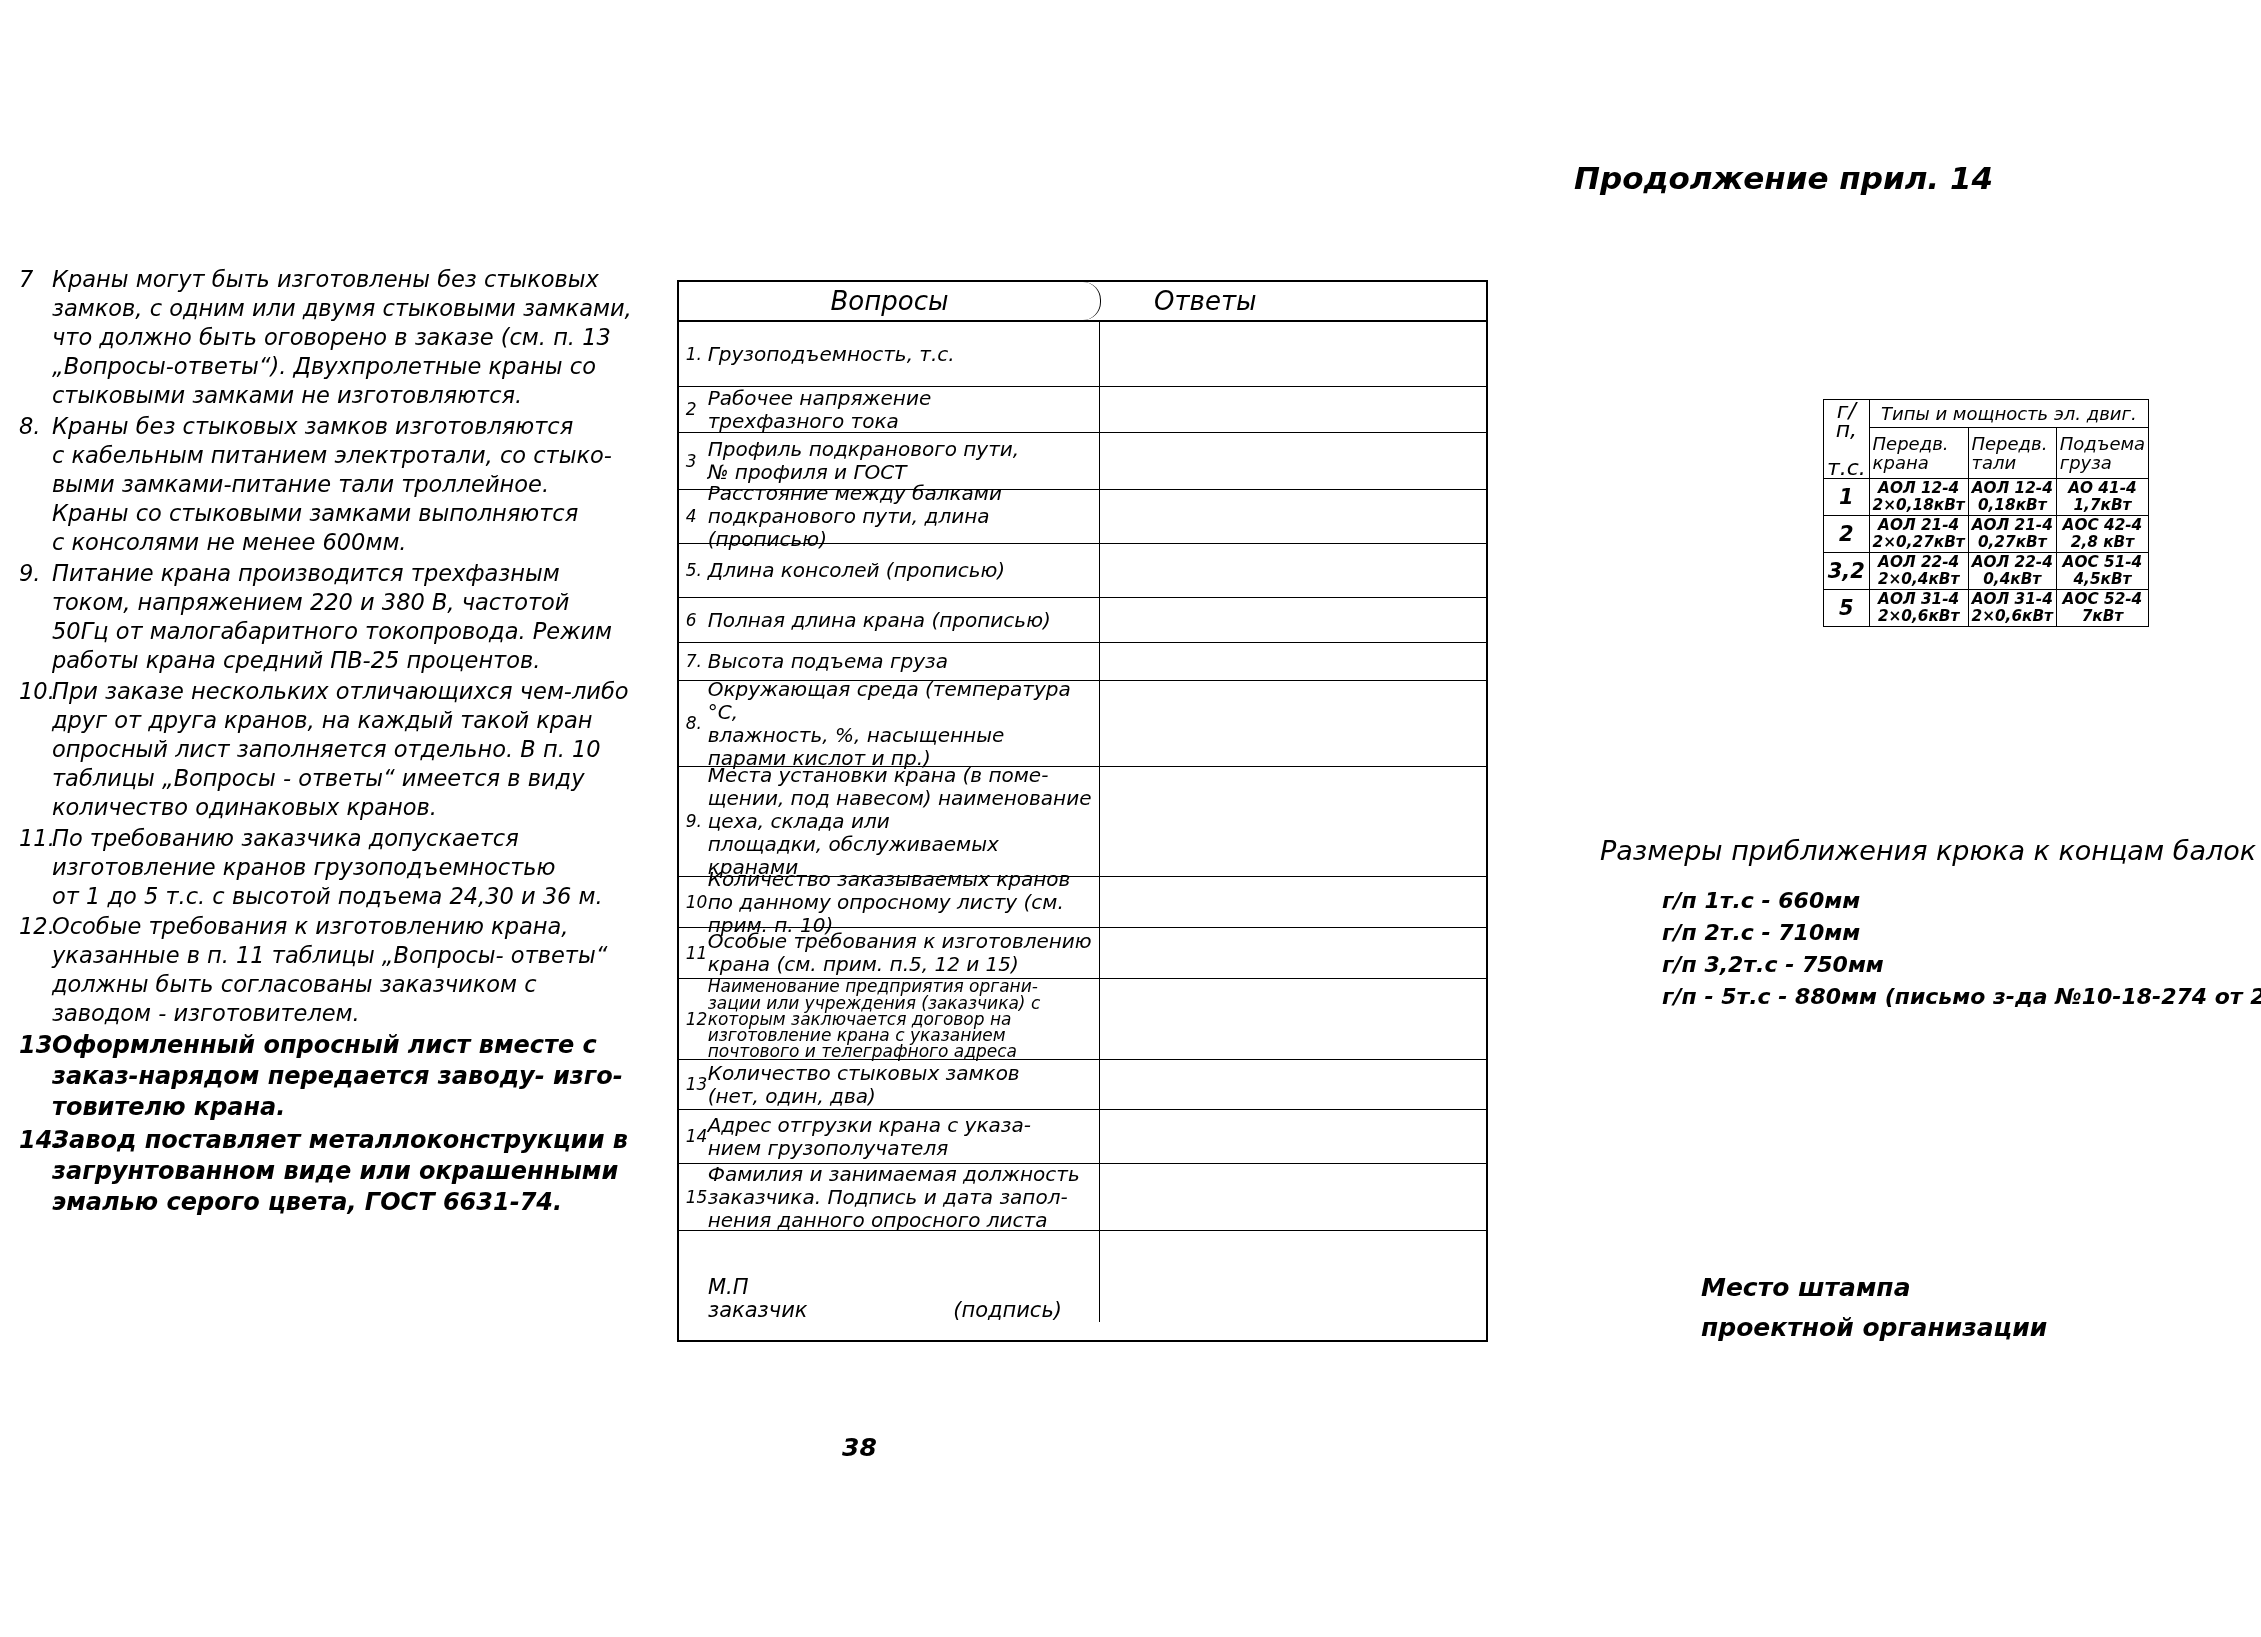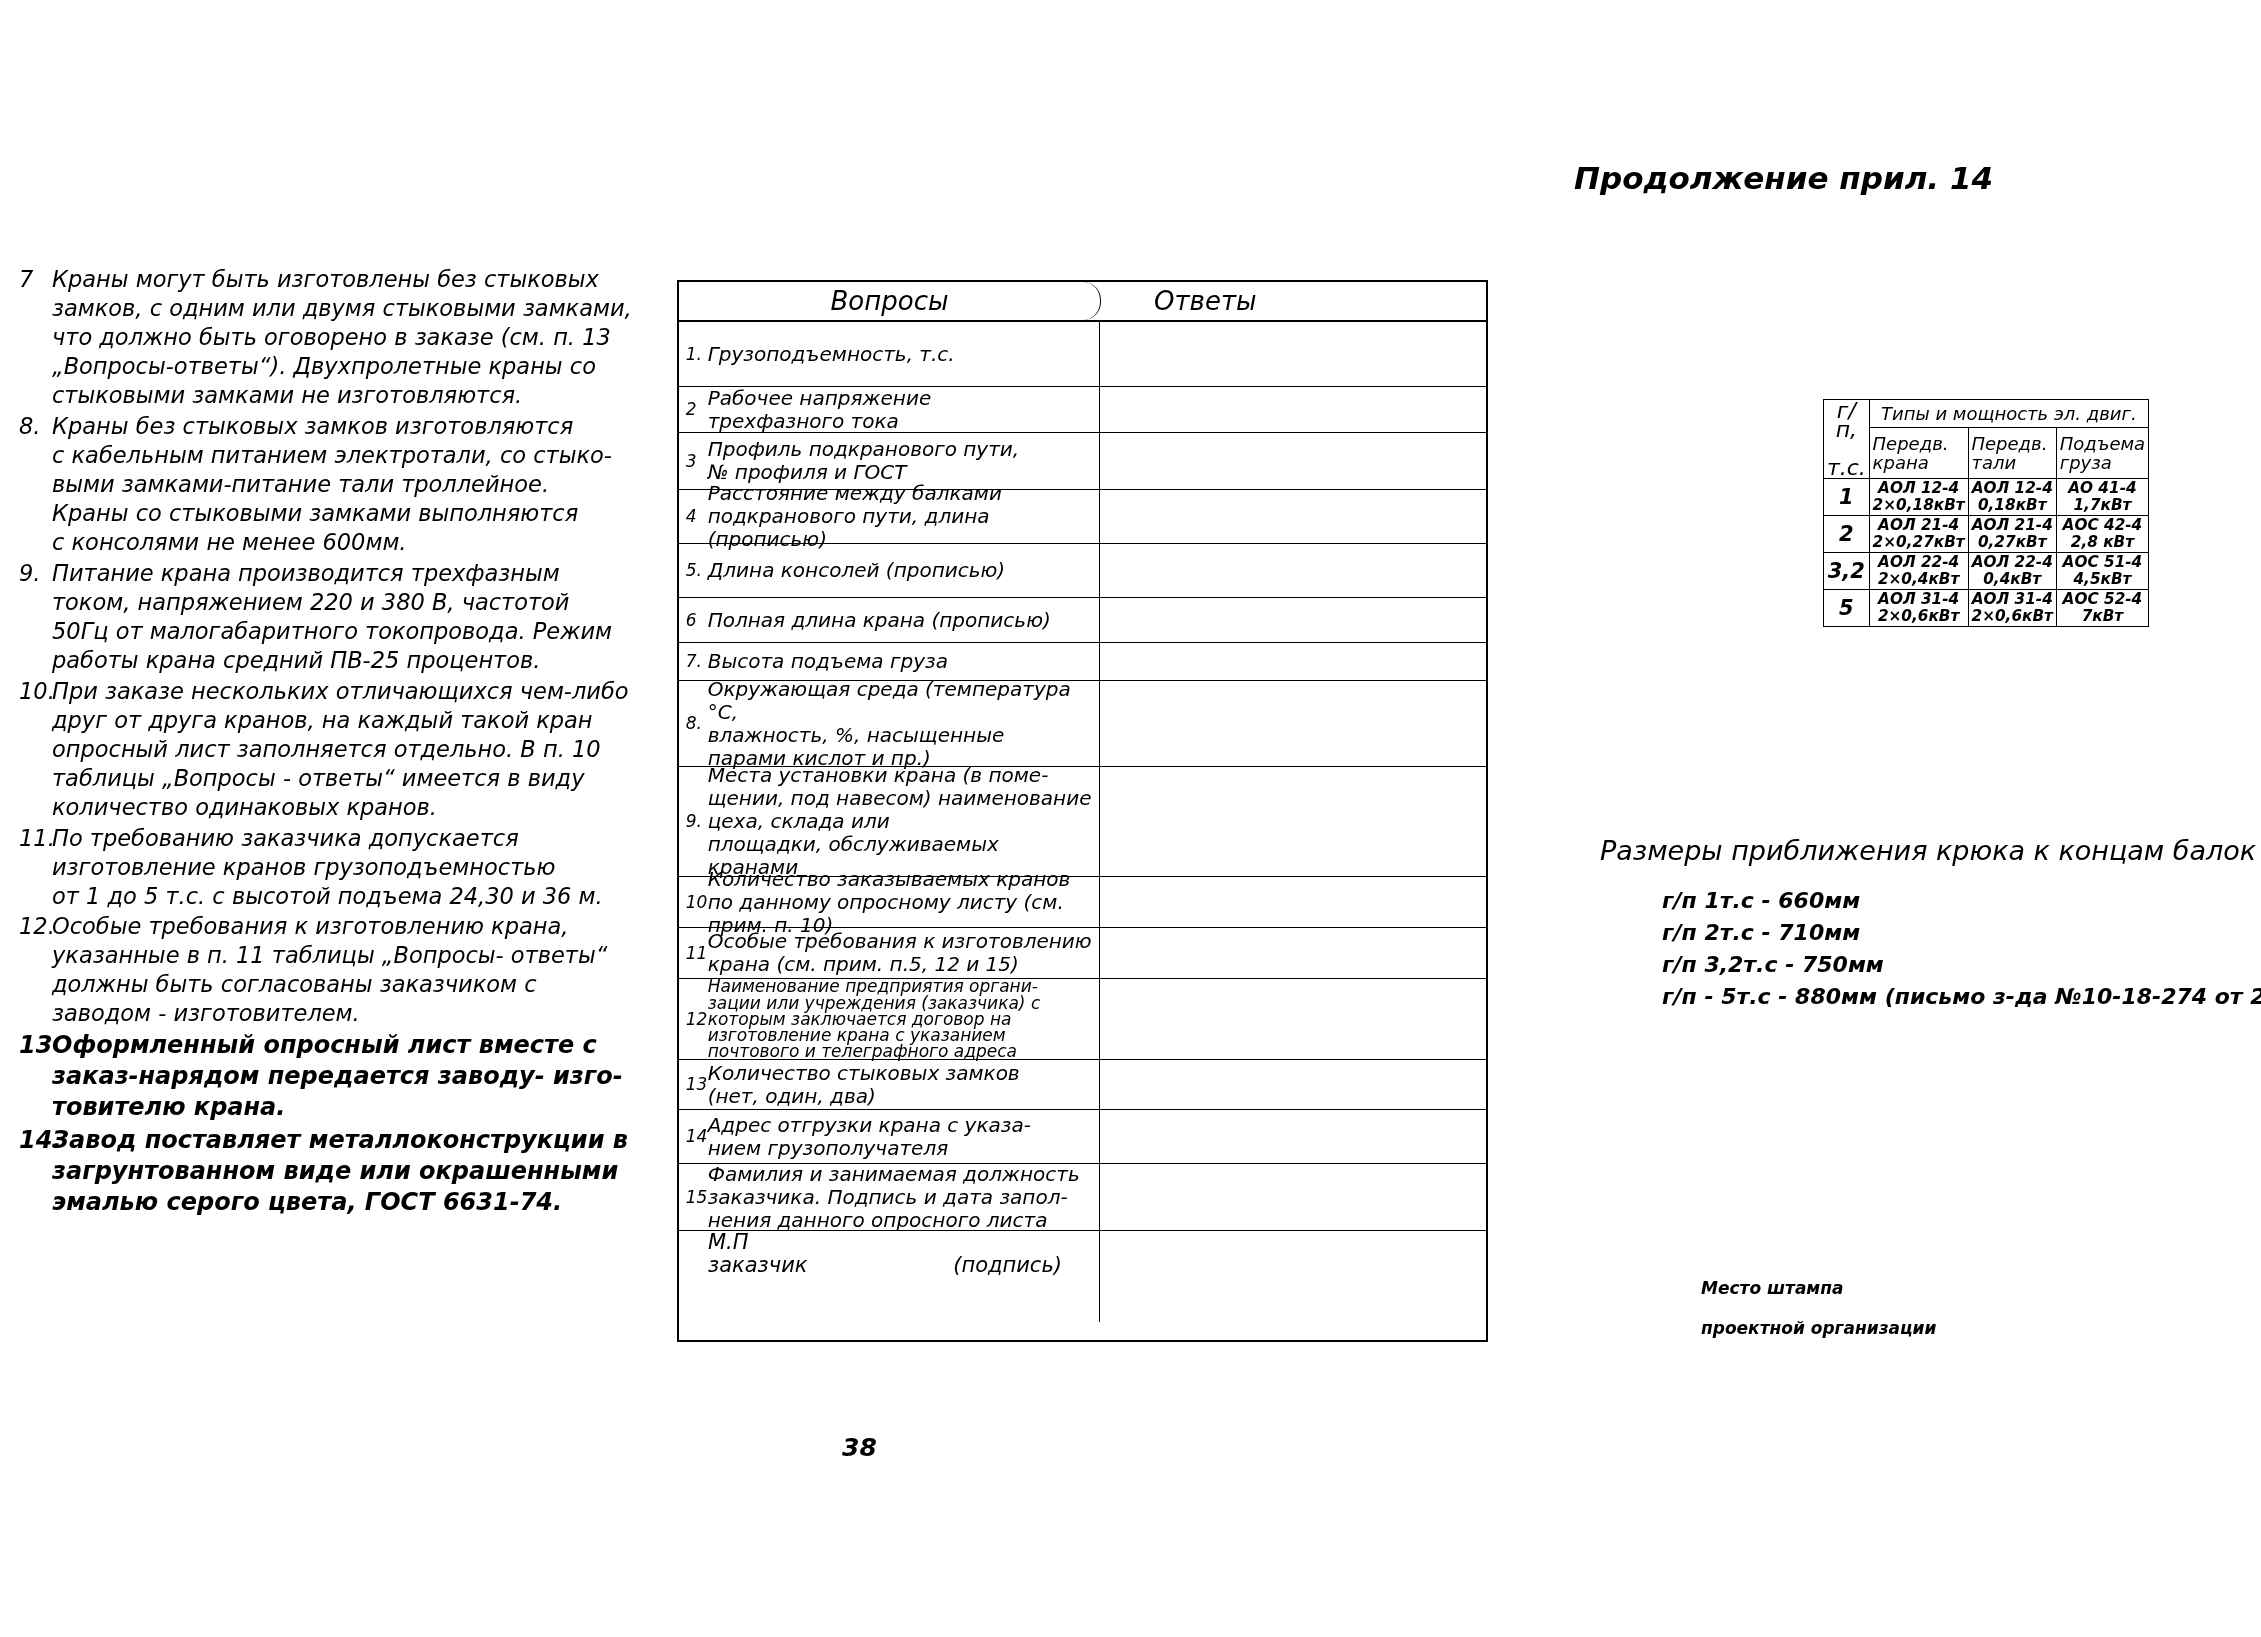--- a/index.html
+++ b/index.html
@@ -24,41 +24,41 @@
   #qa-table .hdr div { display:flex; align-items:center; font-size:26px;border-radius:18px; }
   #qa-table .hdr .q { width:421px; border-right:1.9px solid #000; justify-content:center; }
   #qa-table .hdr .a { flex:1; padding-left:53px; }
   .qa-row { display:flex; border-bottom:1.9px solid #000; box-sizing:border-box; }
   .qa-row:last-child { border-bottom:none; }
   .qa-row .q { width:421px; border-right:1.9px solid #000; box-sizing:border-box;
                display:flex; align-items:center; padding-left:6.7px; font-size:20px; line-height:23px; }
   .qa-row .q .n { width:22px; flex:none; font-size:17px; }
   .qa-row .q .t { white-space:pre-line; }
   .qa-row .a { flex:1; }
-  .qa-row.sig .q { flex-direction:column; align-items:flex-start; justify-content:flex-start; padding-left:29px; }
+  .qa-row.sig .q { flex-direction:column; align-items:flex-start; justify-content:flex-end; padding-left:29px; }
   .sig-line { display:flex; width:354px; justify-content:space-between; font-size:21px; }
 
   
   #motor-table { position:absolute; left:1823px; top:399px; border-collapse:collapse; }
   #motor-table td, #motor-table th { border:1.9px solid #000; font-size:18px; line-height:19px;
       font-weight:bold; font-style:italic; text-align:center; padding:1px 2.9px; }
   #motor-table th { font-weight:normal; }
   #motor-table .gp { width:33px; font-size:22px; }
   #motor-table .col { width:81px; text-align:left; }
   #motor-table .val { white-space:pre-line; font-size:15.3px; line-height:17px; height:33px; }
   #motor-table .rowh { font-size:21px; }
 
   
   #hook { position:absolute; left:1600px; top:835px; }
   #hook .title { font-size:27px; white-space:nowrap; }
   #hook ul { list-style:none; margin:19px 0 0 62px; padding:0; }
   #hook li { font-size:22px; line-height:32px; font-weight:bold; white-space:nowrap; }
 
   
-  #stamp { position:absolute; left:1701px; top:1268px; font-size:17px; line-height:40px; font-weight:bold; }
+  #stamp { position:absolute; left:1701px; top:1268px; font-size:25px; line-height:40px; font-weight:bold; }
 
   
   #page-num { position:absolute; left:842px; top:1433px; font-size:25px; font-weight:bold; }
 </style>
 </head>
 <body>
 
 <div id="cont-note" class="hand">Продолжение прил. 14</div>
 
 <div id="notes" class="hand">

